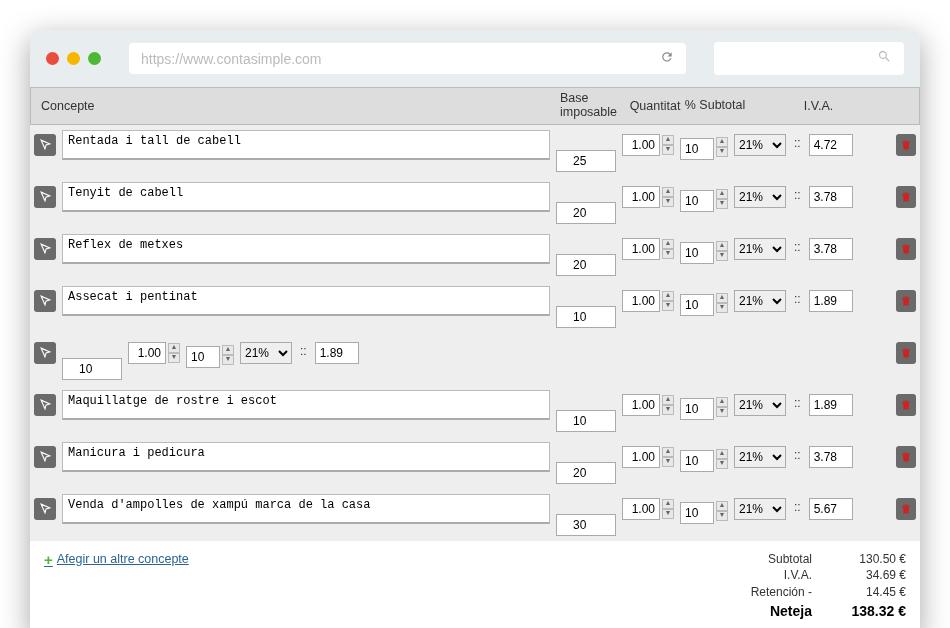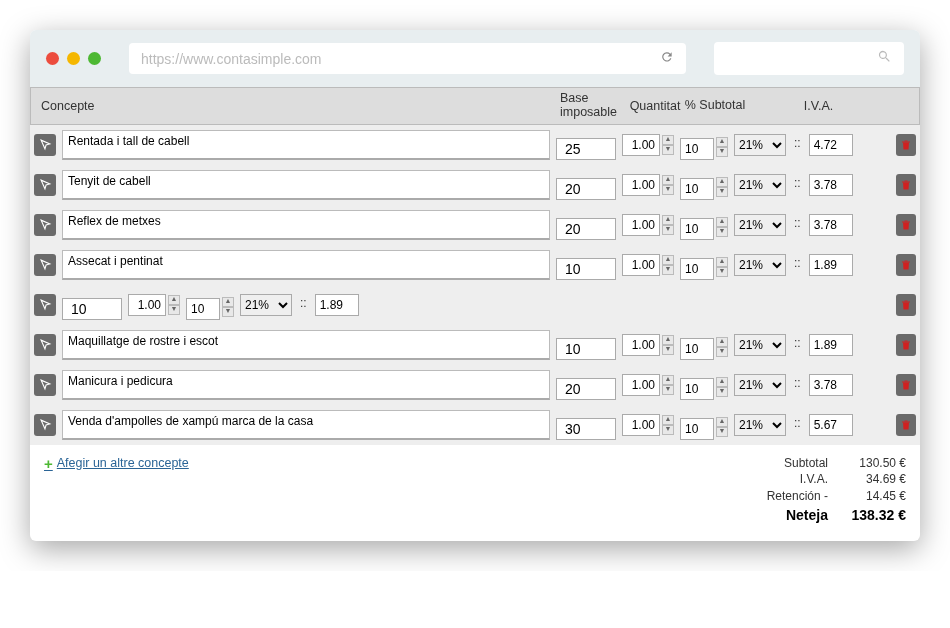--- a/index.html
+++ b/index.html
@@ -100,31 +100,31 @@
     }
     .cursor-btn svg { width: 13px; height: 13px; fill: none; stroke: #fff; stroke-width: 2; }
     .concept-field {
       flex: 0 0 488px;
       resize: none;
       height: 30px;
       border: 1px solid #bbb;
       border-bottom: 2px solid #aaa;
       padding: 3px 5px;
       font-size: 12px;
-      font-family: Liberation Sans, sans-serif;
+      font-family: Liberation Mono, monospace;
       background: #fff;
     }
     .base-field {
       width: 60px;
       height: 22px;
       border: 1px solid #aaa;
-      padding: 2px 8px;
-      font-size: 14px;
-      background: #fff;
-      margin-top: 8px;
+      padding: 2px 16px;
+      font-size: 12px;
+      background: #fff;
+      margin-top: 20px;
     }
     .qty-wrap {
       display: flex;
       align-items: center;
       margin-top: 4px;
     }
     .qty-field {
       width: 38px;
       height: 22px;
       border: 1px solid #aaa;
@@ -216,21 +216,21 @@
       text-decoration: none;
     }
     .totals {
       text-align: right;
       font-size: 12px;
       color: #333;
     }
     .totals-row {
       display: flex;
       justify-content: space-between;
-      gap: 8px;
+      gap: 24px;
       line-height: 1.4;
     }
     .totals-label { width: 80px; text-align: right; }
     .totals-value { width: 70px; text-align: right; }
     .totals-row.total {
       font-size: 14px;
       font-weight: bold;
       color: #000;
       margin-top: 1px;
     }

